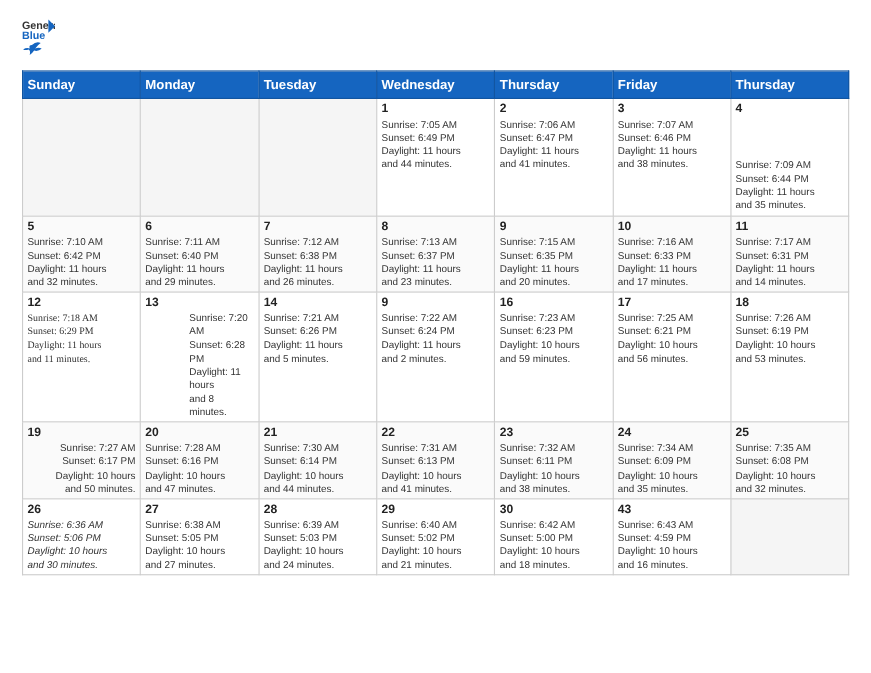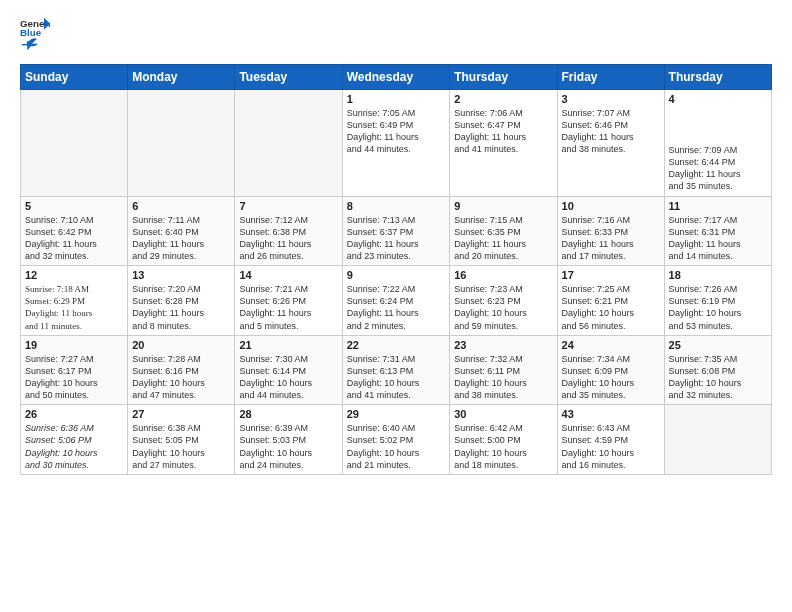--- a/index.html
+++ b/index.html
@@ -217,21 +217,21 @@
         <tr>
           <td>
             <span class="day-num">12</span>
             <div class="day-info" style="white-space: pre-line; font-family: Liberation Serif, serif;">Sunrise: 7:18 AM
 Sunset: 6:29 PM
 Daylight: 11 hours
 and 11 minutes.</div>
           </td>
           <td>
             <span class="day-num">13</span>
-            <div class="day-info" style="white-space: pre-line;">Sunrise: 7:20 AM
+            <div class="day-info" style="white-space: pre-line; margin-left: 40px;">Sunrise: 7:20 AM
 Sunset: 6:28 PM
 Daylight: 11 hours
 and 8 minutes.</div>
           </td>
           <td>
             <span class="day-num">14</span>
             <div class="day-info" style="white-space: pre-line;">Sunrise: 7:21 AM
 Sunset: 6:26 PM
 Daylight: 11 hours
 and 5 minutes.</div>
@@ -261,21 +261,21 @@
             <span class="day-num">18</span>
             <div class="day-info" style="white-space: pre-line;">Sunrise: 7:26 AM
 Sunset: 6:19 PM
 Daylight: 10 hours
 and 53 minutes.</div>
           </td>
         </tr>
         <tr>
           <td>
             <span class="day-num">19</span>
-            <div class="day-info" style="white-space: pre-line;">Sunrise: 7:27 AM
+            <div class="day-info" style="white-space: pre-line; text-align: right;">Sunrise: 7:27 AM
 Sunset: 6:17 PM
 Daylight: 10 hours
 and 50 minutes.</div>
           </td>
           <td>
             <span class="day-num">20</span>
             <div class="day-info" style="white-space: pre-line;">Sunrise: 7:28 AM
 Sunset: 6:16 PM
 Daylight: 10 hours
 and 47 minutes.</div>

